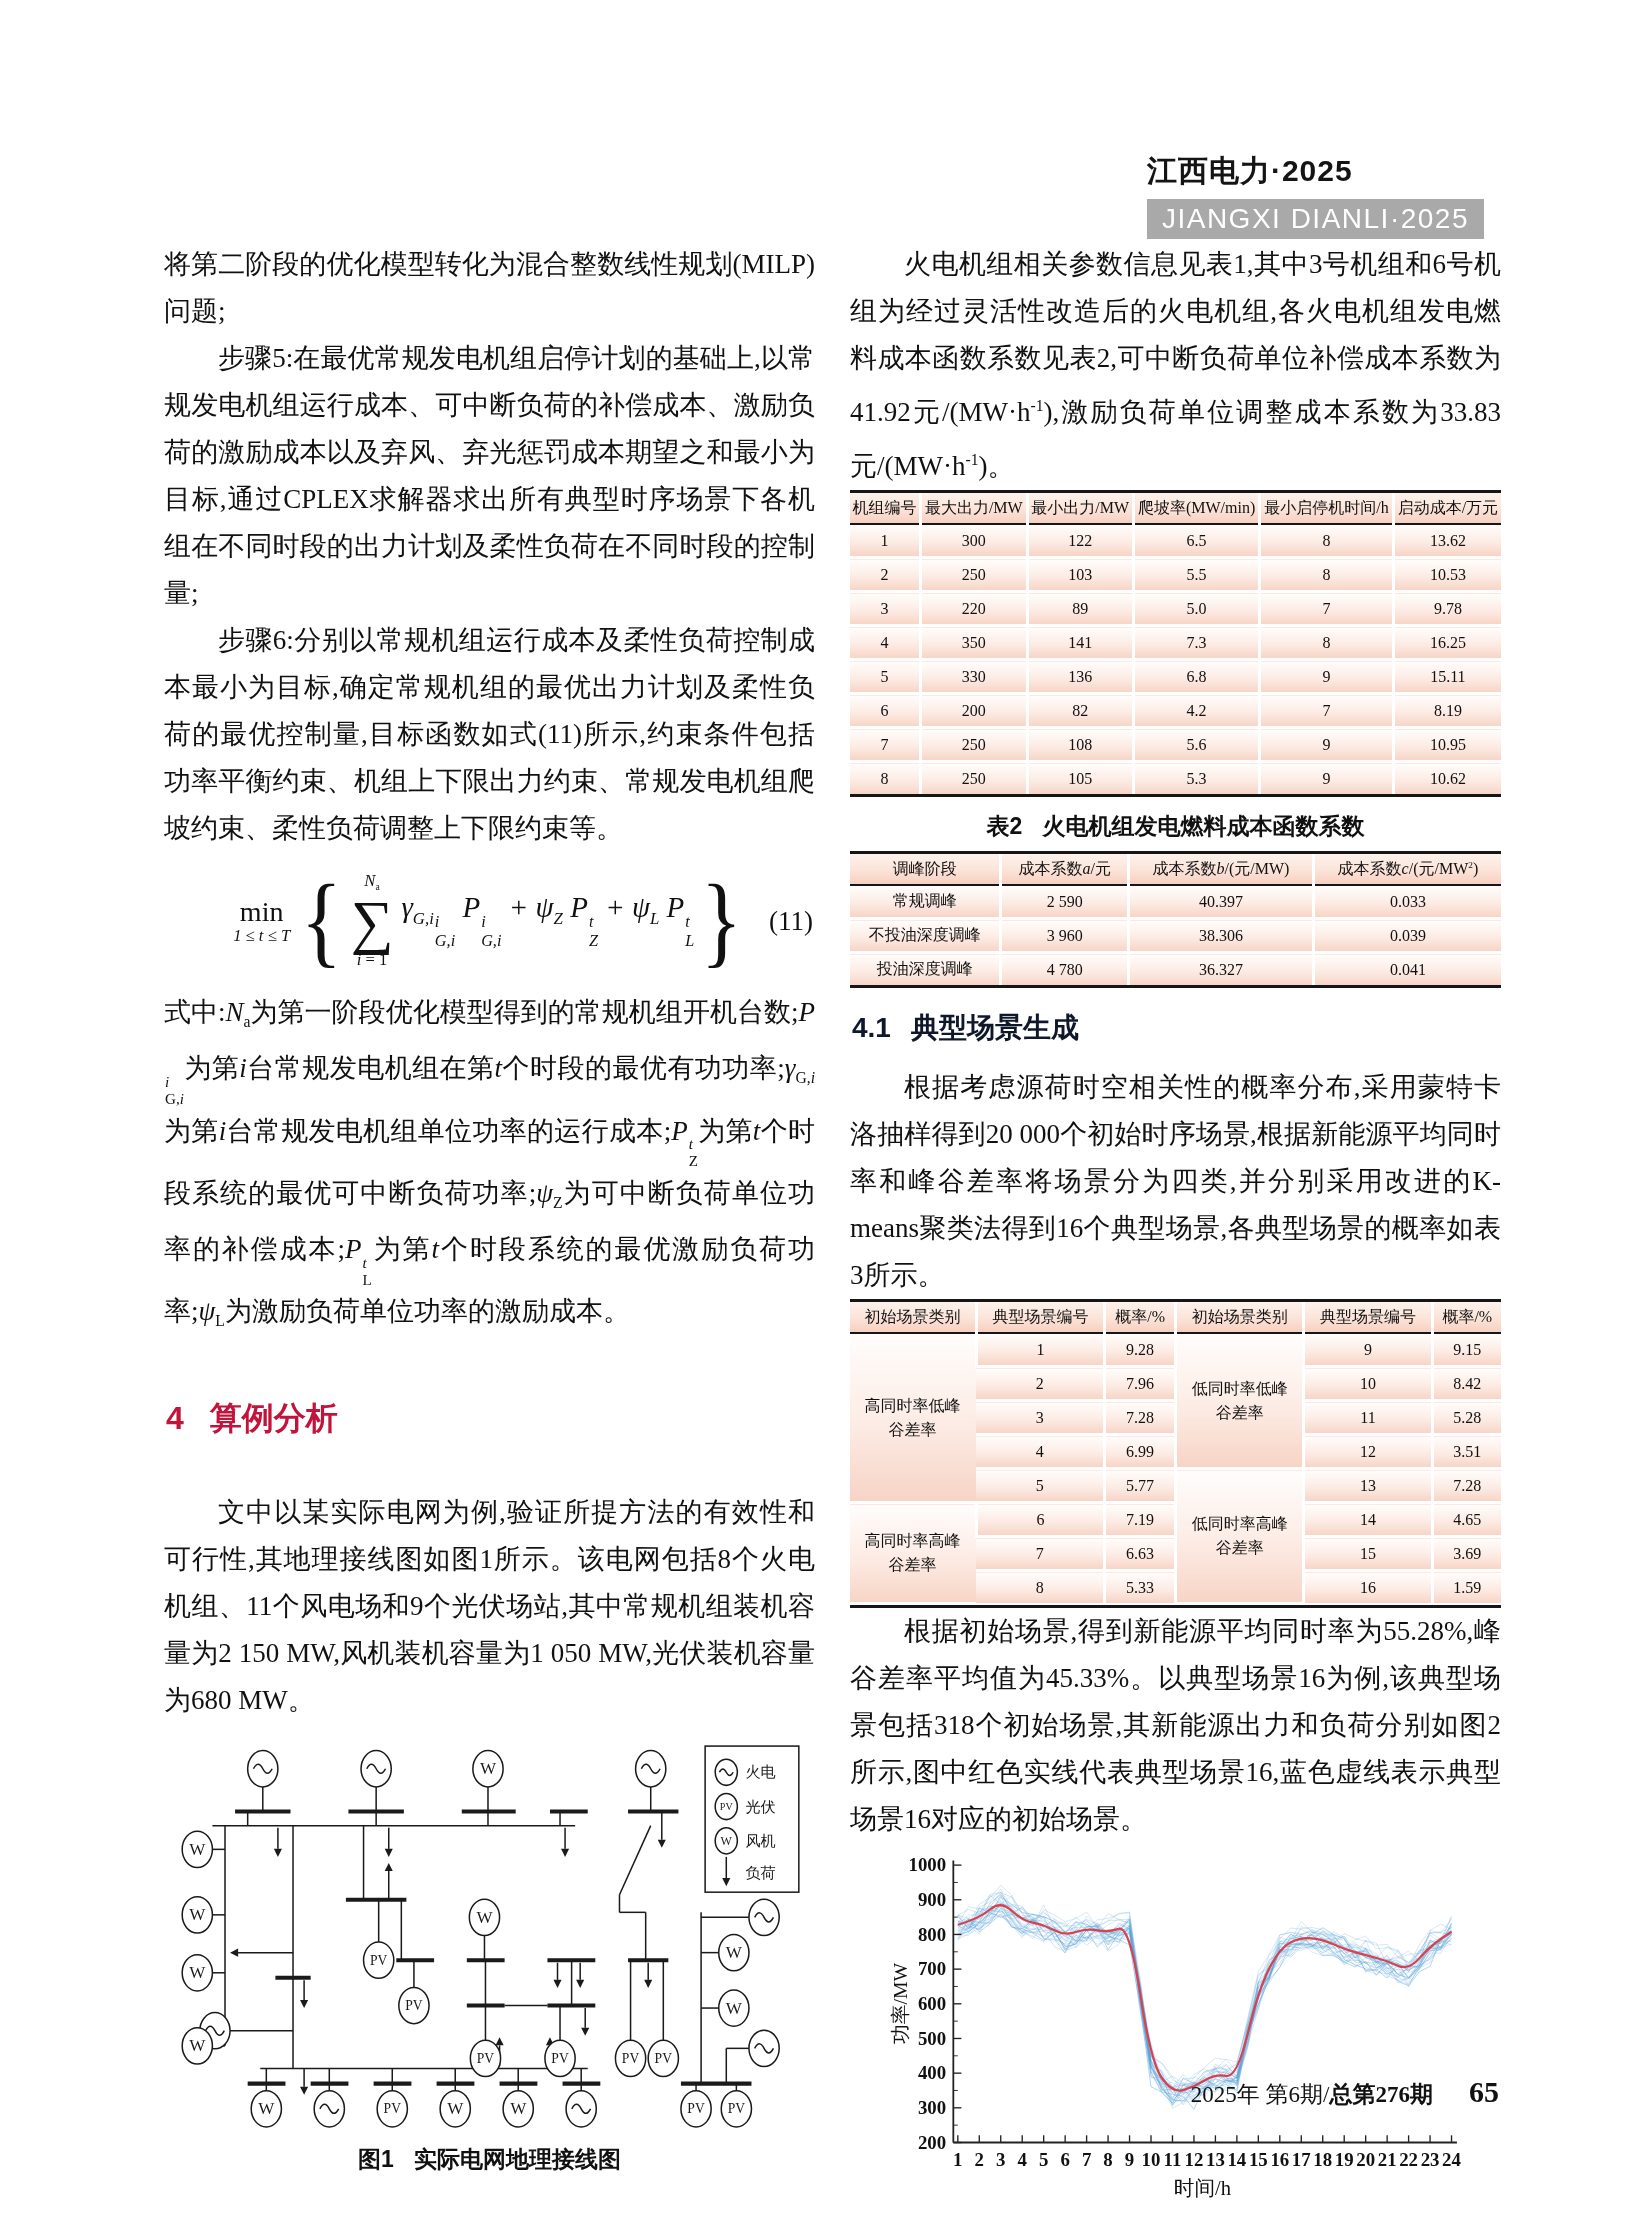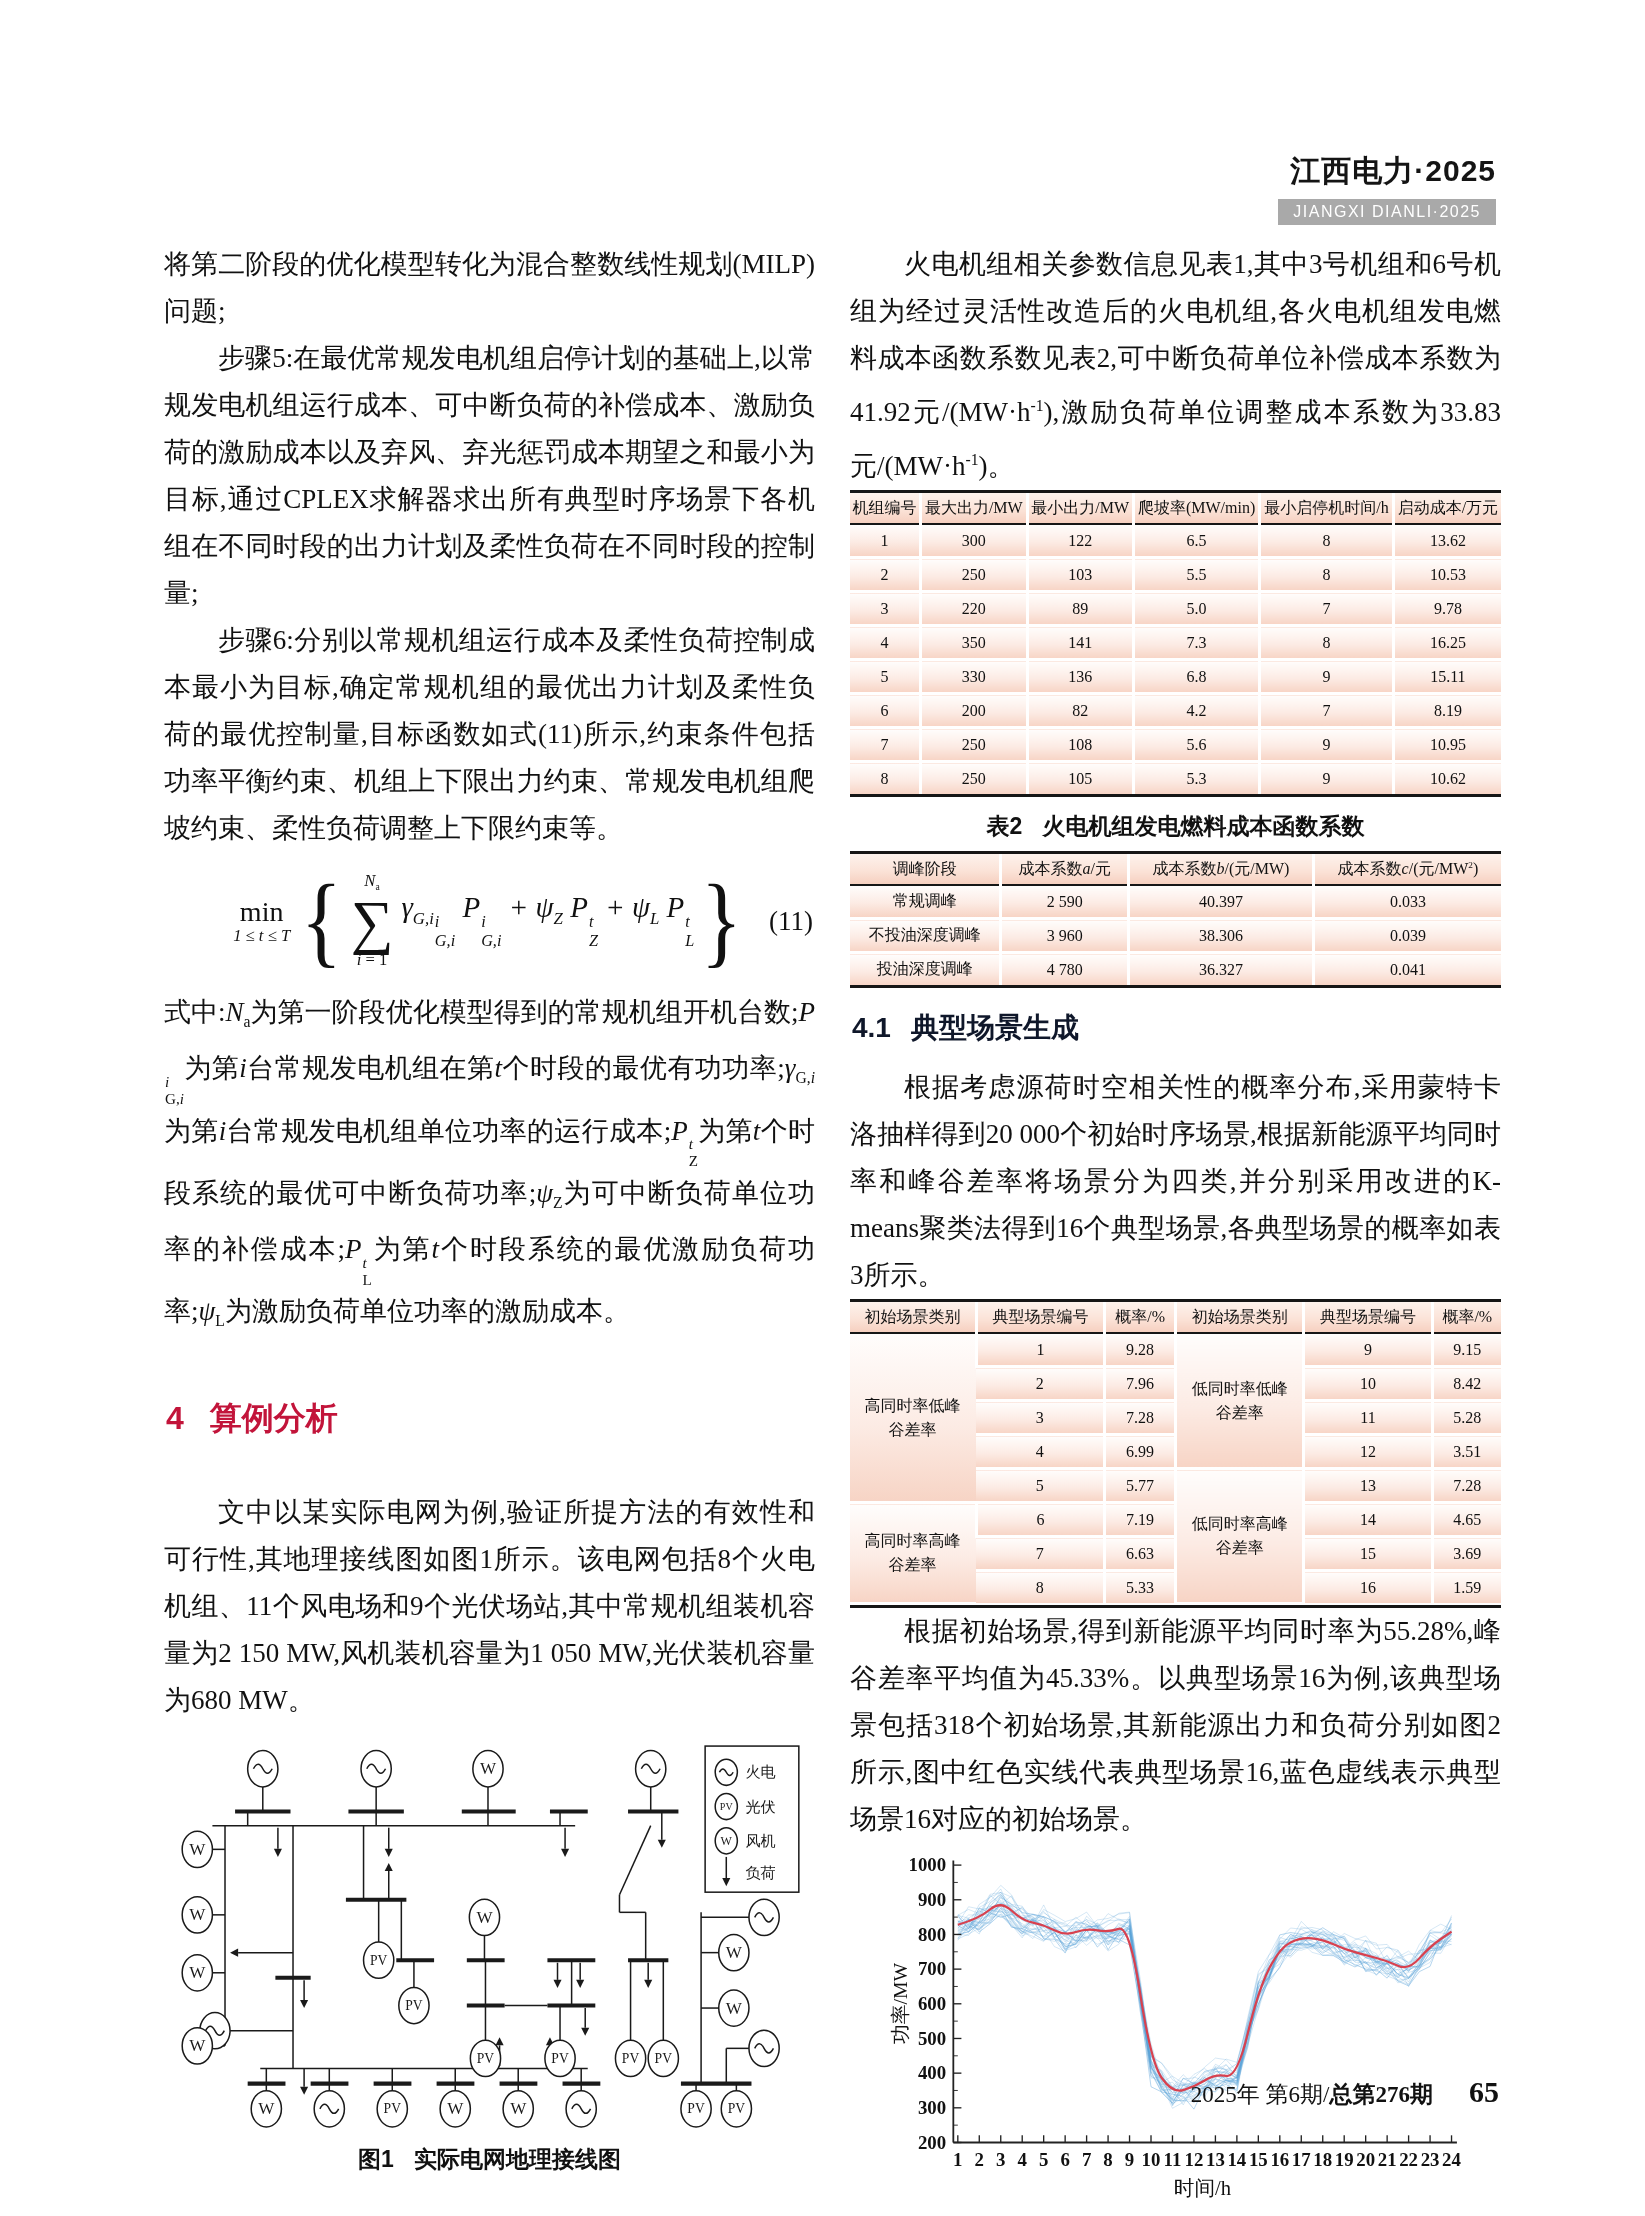--- a/index.html
+++ b/index.html
@@ -1,23 +1,23 @@
 <!DOCTYPE html>
 <html style="font-size:8px"><head>
 <meta charset="utf-8">
 <style>
   html,body{margin:0;padding:0;background:#888;}
   #page{position:relative;width:1645px;height:2216px;background:#ffffff;overflow:hidden;
         font-family:"Liberation Serif","DejaVu Serif",serif;color:#111;}
   
-  #hdr{position:absolute;top:151px;right:149px;text-align:right;}
+  #hdr{position:absolute;top:151px;right:161px;}
   #hdr .cn{font-family:"Liberation Sans","DejaVu Sans",sans-serif;font-weight:bold;
            font-size:30px;letter-spacing:1px;color:#141414;}
   #hdr .en{display:inline-block;margin-top:7px;background:#a9a9a9;color:#fff;
-           font-family:"Liberation Sans","DejaVu Sans",sans-serif;font-size:16px;
+           font-family:"Liberation Sans","DejaVu Sans",sans-serif;font-size:28px;
            padding:4px 15px;letter-spacing:1.5px;}
   
   .col{position:absolute;top:241px;width:651px;}
   #colL{left:150px;margin-left:14px;}
   #colR{left:850px;}
   .col p{margin:0;font-size:27px;line-height:47px;text-align:justify;}
   .ind{text-indent:2em;}
   sub{font-size:0.58em;}
   sup{font-size:0.58em;}
   .stk{display:inline-flex;flex-direction:column;align-items:flex-start;

